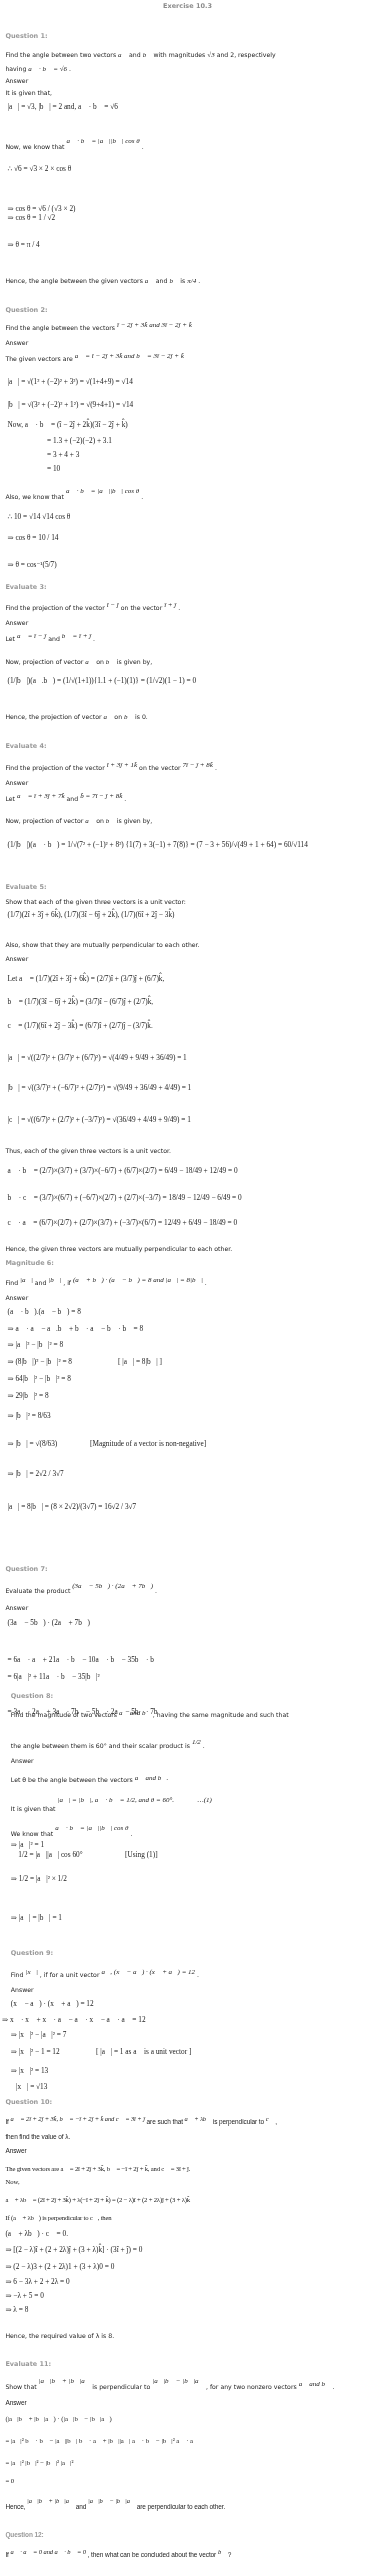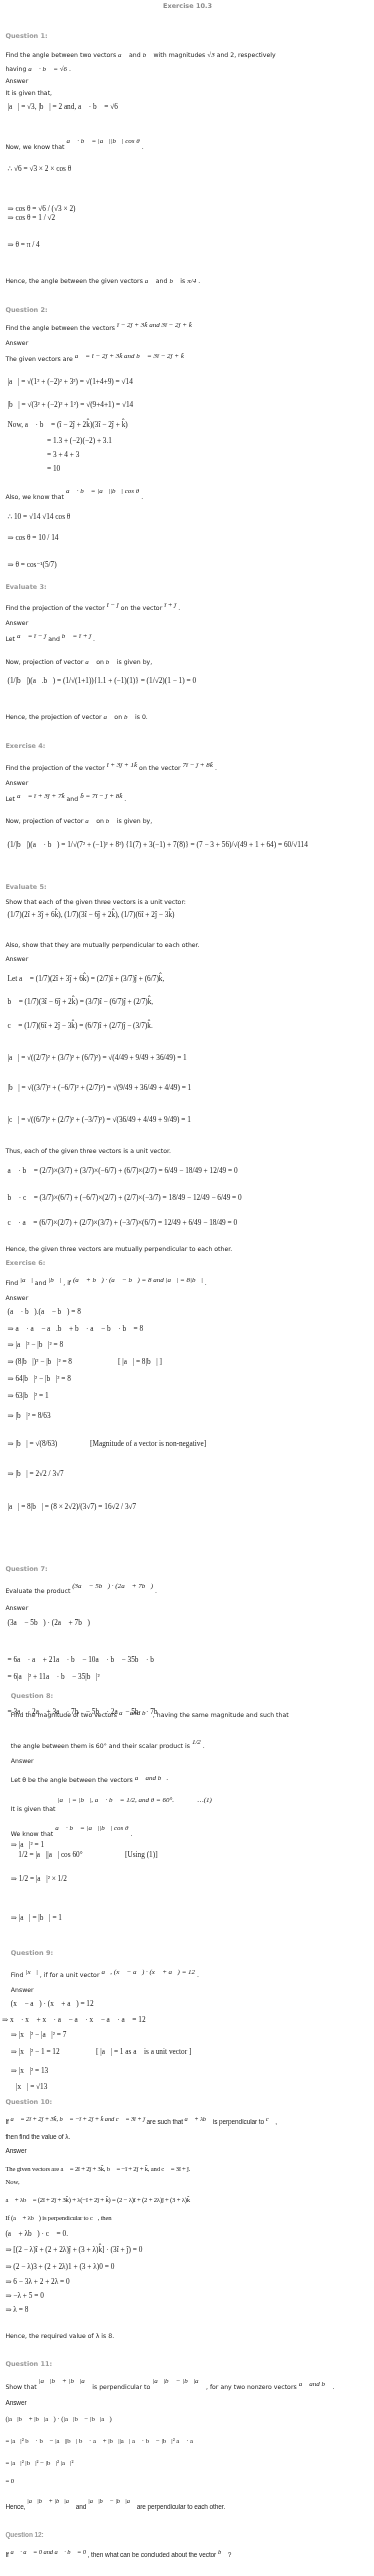--- a/index.html
+++ b/index.html
@@ -124,21 +124,21 @@
   </div>
   <div class="math" style="top:676px">(1/|b⃗|)(a⃗.b⃗) = (1/√(1+1)){1.1 + (−1)(1)} = (1/√2)(1 − 1) = 0</div>
   <div class="txt" style="top:713px">
     <span>Hence, the projection of vector</span>
     <span class="m">a⃗</span>
     <span>on</span>
     <span class="m">b⃗</span>
     <span>is 0.</span>
   </div>
 
-  <div class="q-head" style="top:742px">Exercise 4:</div>
+  <div class="q-head" style="top:742px">Evaluate 4:</div>
   <div class="txt" style="top:764px">
     <span>Find the projection of the vector</span>
     <span class="m" style="position:relative;top:-3.2px">î + 3ĵ + 1k̂</span>
     <span>on the vector</span>
     <span class="m" style="position:relative;top:-3.2px">7î − ĵ + 8k̂</span>
     <span>.</span>
   </div>
   <div class="txt" style="top:779px">Answer</div>
   <div class="txt" style="top:795px">
     <span>Let</span>
@@ -166,38 +166,38 @@
   <div class="math" style="top:1021px">c⃗ = (1/7)(6î + 2ĵ − 3k̂) = (6/7)î + (2/7)ĵ − (3/7)k̂.</div>
   <div class="math" style="top:1053px">|a⃗| = √((2/7)² + (3/7)² + (6/7)²) = √(4/49 + 9/49 + 36/49) = 1</div>
   <div class="math" style="top:1083px">|b⃗| = √((3/7)² + (−6/7)² + (2/7)²) = √(9/49 + 36/49 + 4/49) = 1</div>
   <div class="math" style="top:1115px">|c⃗| = √((6/7)² + (2/7)² + (−3/7)²) = √(36/49 + 4/49 + 9/49) = 1</div>
   <div class="txt" style="top:1147px">Thus, each of the given three vectors is a unit vector.</div>
   <div class="math" style="top:1166px">a⃗ · b⃗ = (2/7)×(3/7) + (3/7)×(−6/7) + (6/7)×(2/7) = 6/49 − 18/49 + 12/49 = 0</div>
   <div class="math" style="top:1193px">b⃗ · c⃗ = (3/7)×(6/7) + (−6/7)×(2/7) + (2/7)×(−3/7) = 18/49 − 12/49 − 6/49 = 0</div>
   <div class="math" style="top:1218px">c⃗ · a⃗ = (6/7)×(2/7) + (2/7)×(3/7) + (−3/7)×(6/7) = 12/49 + 6/49 − 18/49 = 0</div>
   <div class="txt" style="top:1245px">Hence, the given three vectors are mutually perpendicular to each other.</div>
 
-  <div class="q-head" style="top:1259px">Exercise 6:</div>
+  <div class="q-head" style="top:1259px">Magnitude 6:</div>
   <div class="txt" style="top:1279px">
     <span>Find</span>
     <span class="m" style="position:relative;top:-3.2px">|a⃗|</span>
     <span>and</span>
     <span class="m" style="position:relative;top:-3.2px">|b⃗|</span>
     <span>, if</span>
     <span class="m" style="position:relative;top:-3.2px">(a⃗ + b⃗) · (a⃗ − b⃗) = 8 and |a⃗| = 8|b⃗|</span>
     <span>.</span>
   </div>
   <div class="txt" style="top:1294px">Answer</div>
   <div class="math" style="top:1307px">(a⃗ · b⃗).(a⃗ − b⃗) = 8</div>
   <div class="math" style="top:1324px">⇒ a⃗ · a⃗ − a⃗.b⃗ + b⃗ · a⃗ − b⃗ · b⃗ = 8</div>
   <div class="math" style="top:1340px">⇒ |a⃗|² − |b⃗|² = 8</div>
   <div class="math" style="top:1357px">⇒ (8|b⃗|)² − |b⃗|² = 8</div>
   <div class="note" style="top:1357px;left:118px">[ |a⃗| = 8|b⃗| ]</div>
   <div class="math" style="top:1374px">⇒ 64|b⃗|² − |b⃗|² = 8</div>
-  <div class="math" style="top:1391px">⇒ 63|b⃗|² = 1</div>
+  <div class="math" style="top:1391px">⇒ 29|b⃗|² = 8</div>
   <div class="math" style="top:1411px">⇒ |b⃗|² = 8/63</div>
   <div class="math" style="top:1439px">⇒ |b⃗| = √(8/63)</div>
   <div class="note" style="top:1439px;left:90px">[Magnitude of a vector is non-negative]</div>
   <div class="math" style="top:1469px">⇒ |b⃗| = 2√2 / 3√7</div>
   <div class="math" style="top:1502px">|a⃗| = 8|b⃗| = (8 × 2√2)/(3√7) = 16√2 / 3√7</div>
 
   <div class="q-head" style="top:1565px">Question 7:</div>
   <div class="txt" style="top:1587px">
     <span>Evaluate the product</span>
     <span class="m" style="position:relative;top:-5.4px">(3a⃗ − 5b⃗) · (2a⃗ + 7b⃗)</span>
@@ -275,21 +275,21 @@
   <div class="math" style="top:2196px;left:5.4px;font-size:6.7px;letter-spacing:-0.2px">a⃗ + λb⃗ = (2î + 2ĵ + 3k̂) + λ(−î + 2ĵ + k̂) = (2 − λ)î + (2 + 2λ)ĵ + (3 + λ)k̂</div>
   <div class="math" style="top:2214px;left:5.4px;font-size:6.7px;letter-spacing:-0.2px">If (a⃗ + λb⃗) is perpendicular to c⃗, then</div>
   <div class="math" style="top:2229px;left:5.4px">(a⃗ + λb⃗) · c⃗ = 0.</div>
   <div class="math" style="top:2245px;left:5.4px">⇒ [(2 − λ)î + (2 + 2λ)ĵ + (3 + λ)k̂] · (3î + ĵ) = 0</div>
   <div class="math" style="top:2262px;left:5.4px">⇒ (2 − λ)3 + (2 + 2λ)1 + (3 + λ)0 = 0</div>
   <div class="math" style="top:2277px;left:5.4px">⇒ 6 − 3λ + 2 + 2λ = 0</div>
   <div class="math" style="top:2291px;left:5.4px">⇒ −λ + 5 = 0</div>
   <div class="math" style="top:2305px;left:5.4px">⇒ λ = 8</div>
   <div class="txt" style="top:2332px">Hence, the required value of λ is 8.</div>
 
-  <div class="q-head" style="top:2360px">Question 11:</div>
+  <div class="q-head" style="top:2360px">Evaluate 11:</div>
   <div class="txt" style="top:2383px">
     <span>Show that</span>
     <span class="m" style="position:relative;top:-6.5px">|a⃗|b⃗ + |b⃗|a⃗</span>
     <span>is perpendicular to</span>
     <span class="m" style="position:relative;top:-6.5px">|a⃗|b⃗ − |b⃗|a⃗</span>
     <span>, for any two nonzero vectors</span>
     <span class="m" style="position:relative;top:-3.2px">a⃗ and b⃗</span>
     <span>.</span>
   </div>
   <div class="txt narrow" style="top:2399px">Answer</div>

